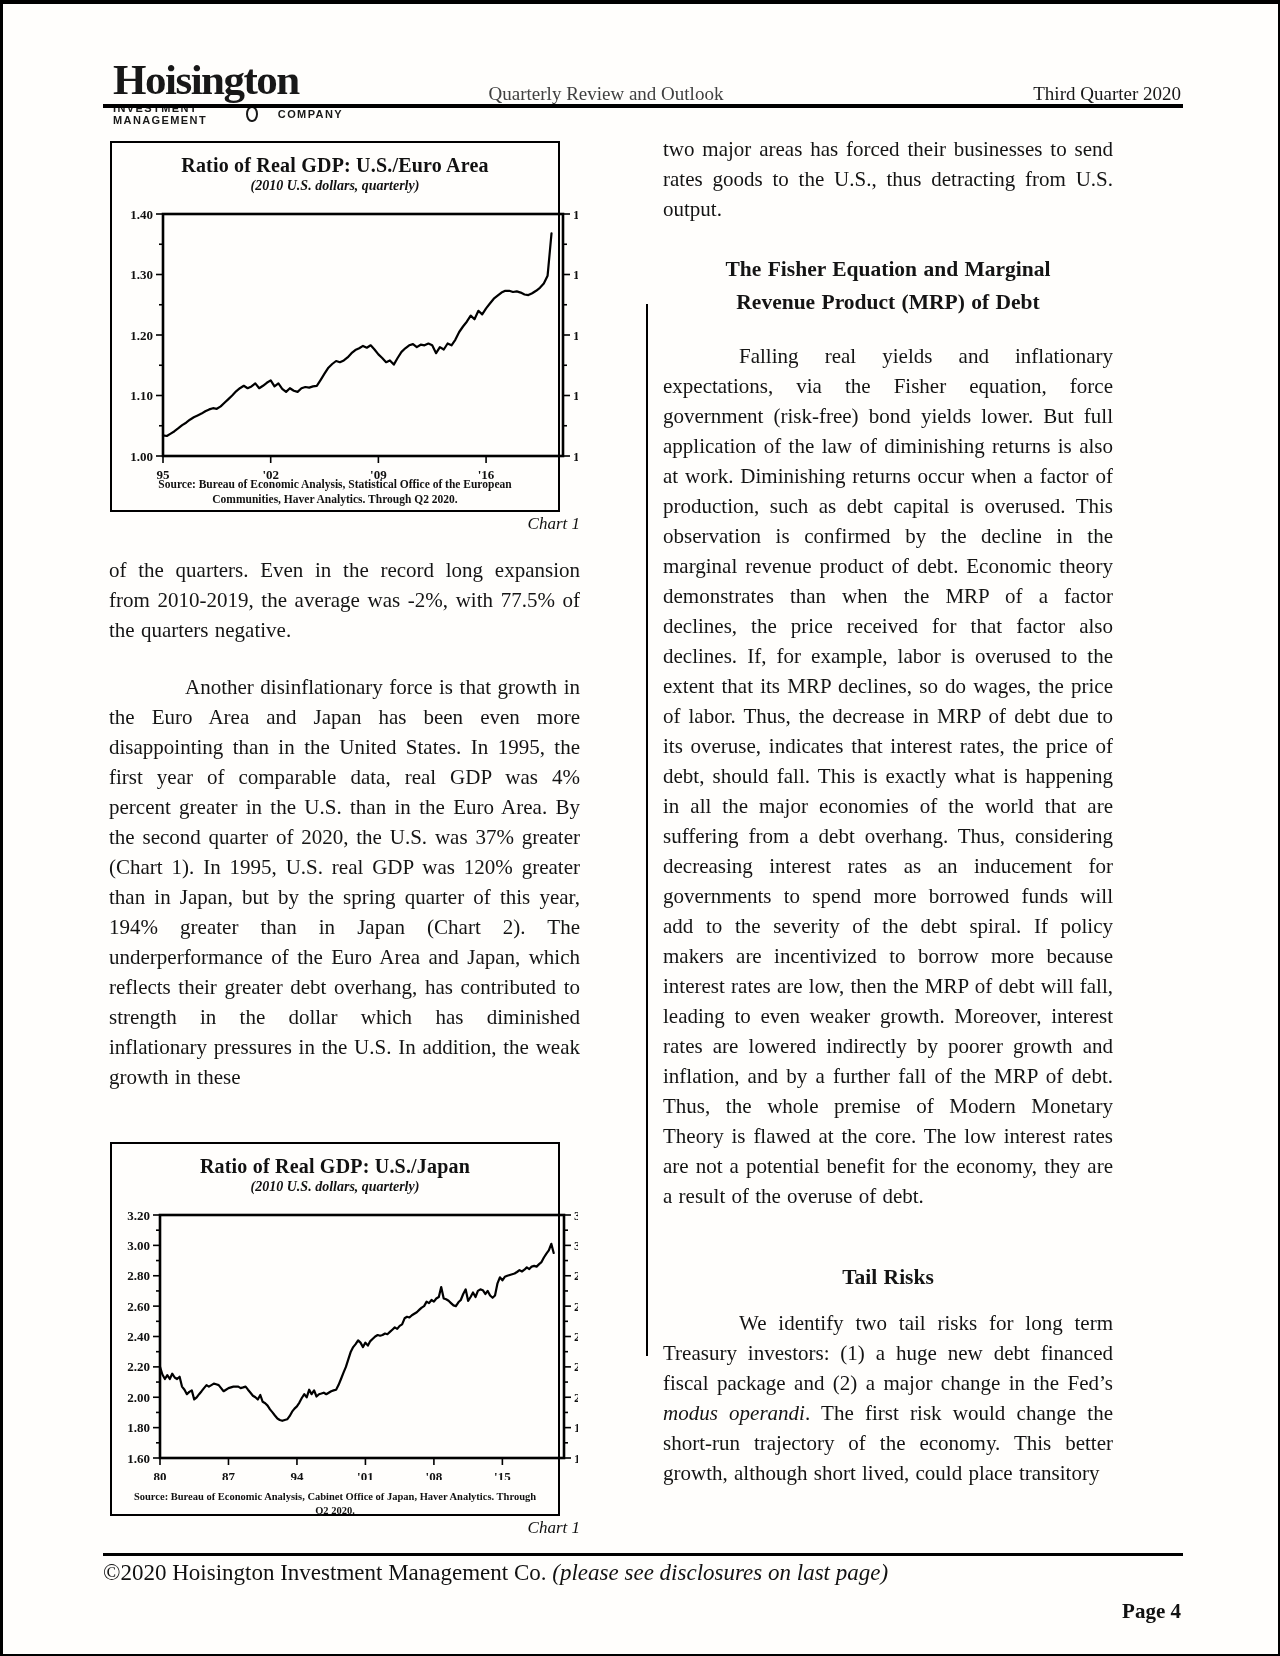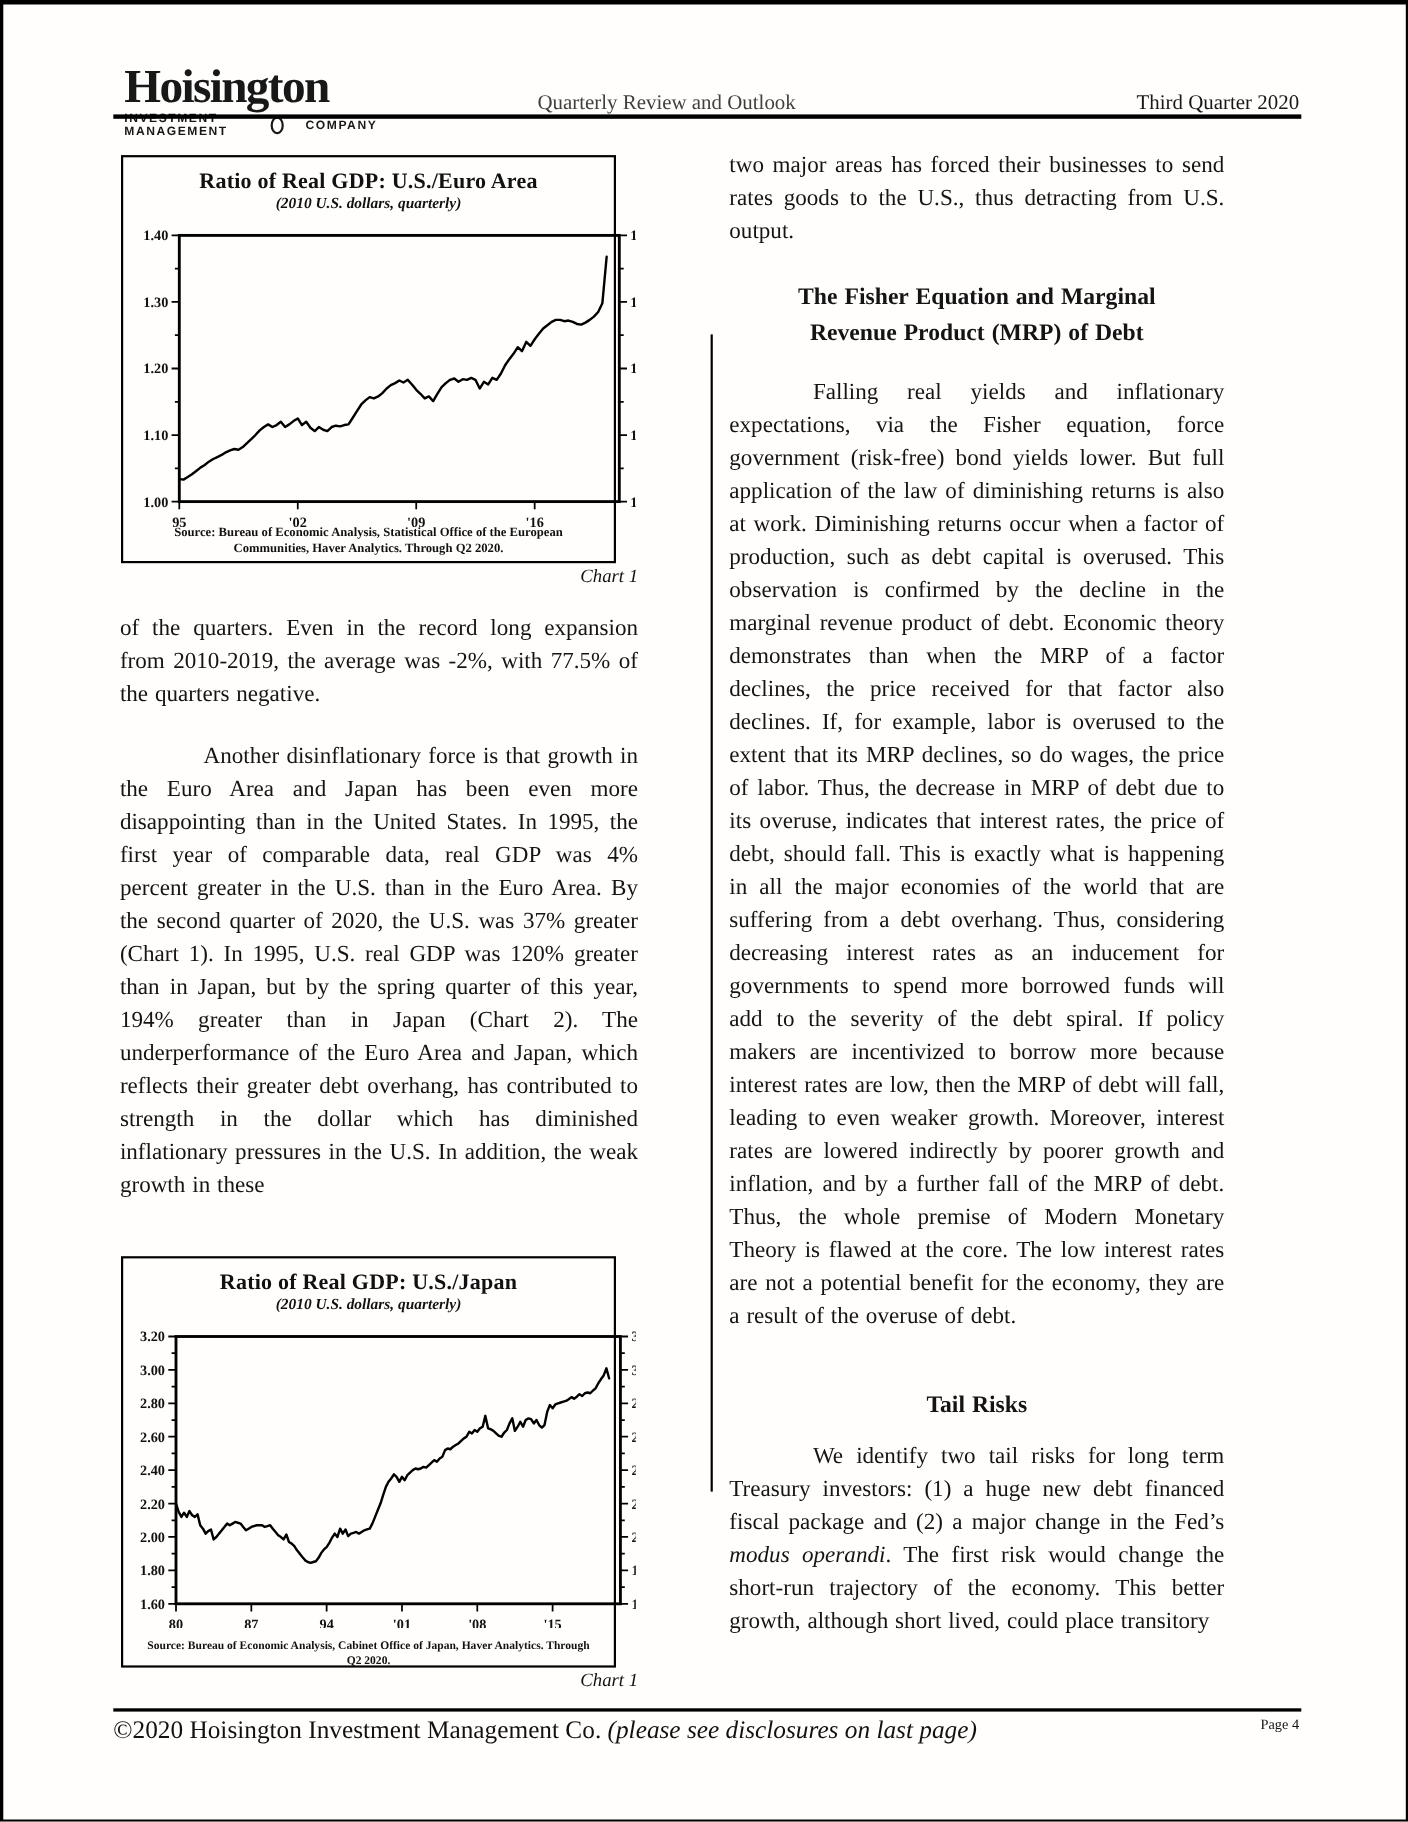--- a/index.html
+++ b/index.html
@@ -38,21 +38,21 @@
   .rc-heading{font-weight:bold;text-align:center;font-size:21.5px;line-height:33px;text-indent:0;}
   .rc-h1{margin-top:29px;}
   .rc-p1{margin-top:22px;text-indent:76px;}
   .rc-h2{margin-top:50px;}
   .rc-p2{margin-top:14px;text-indent:76px;}
   .col-divider{position:absolute;left:643px;top:300px;width:2px;height:1052px;background:#000;}
   
   .footer-rule{position:absolute;left:100px;right:95px;top:1549px;height:3px;background:#000;}
   .footer-left{position:absolute;left:100px;top:1556px;font-size:23px;}
   .footer-left .disclosure{font-style:italic;}
-  .footer-right{position:absolute;right:97px;top:1556px;font-size:13px;}
+  .footer-right{position:absolute;right:97px;top:1595px;font-size:21px;font-weight:bold;}
   svg text{font-family:"Liberation Serif",serif;}
 </style>
 </head>
 <body>
 
 <div class="page">
 
   <div>
     <div class="logo">
       <div class="logo-name">Hoisington</div>

